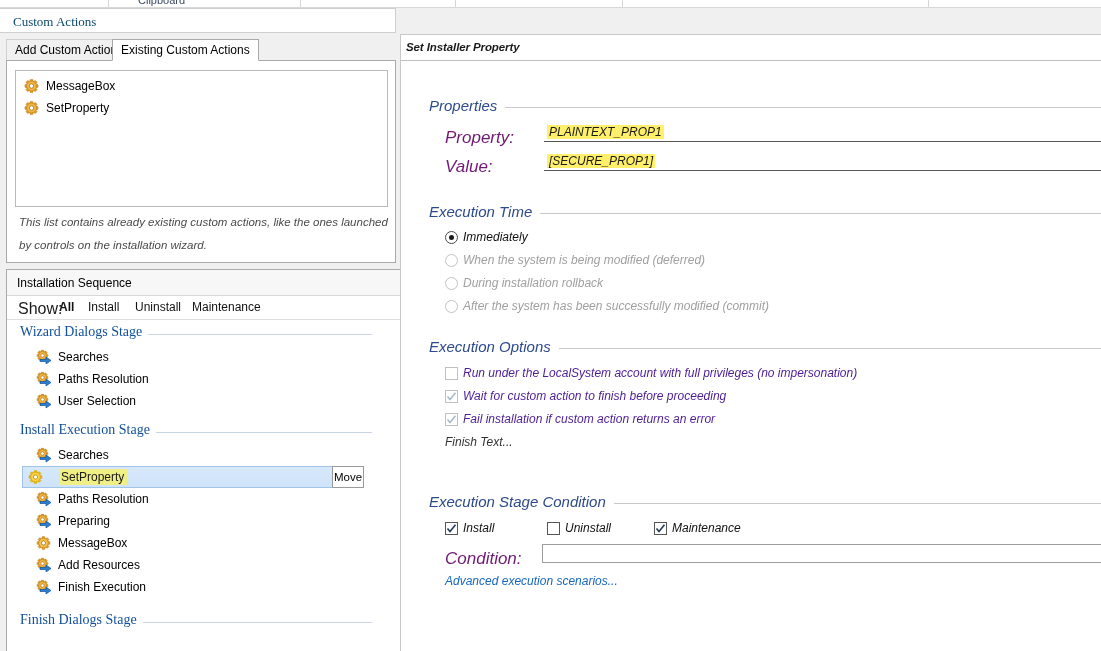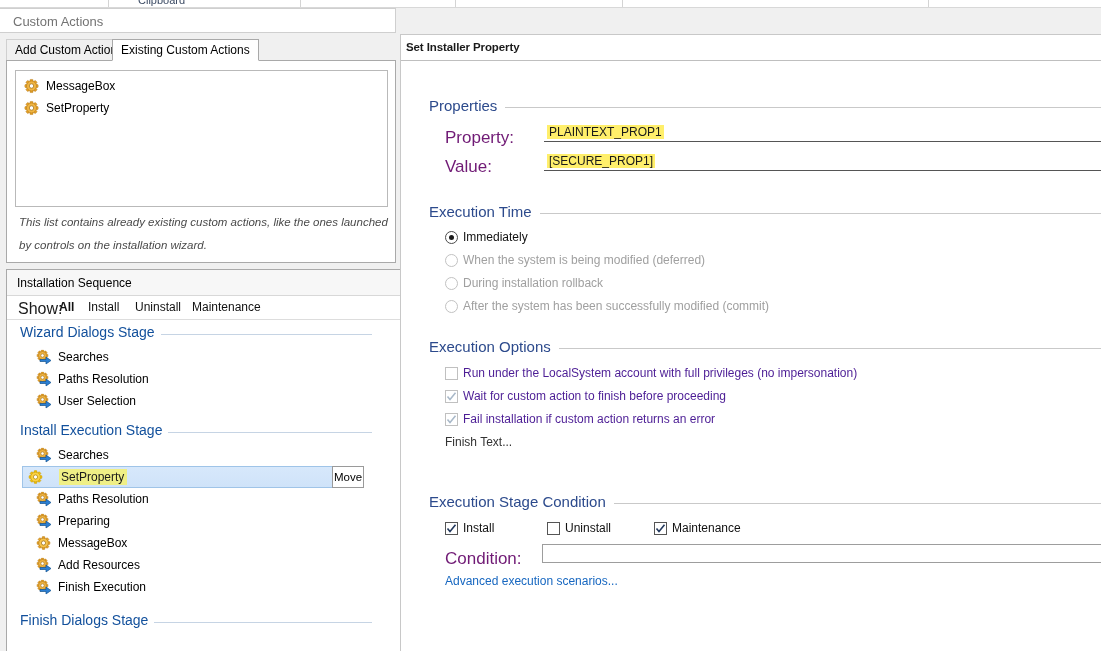--- a/index.html
+++ b/index.html
@@ -62,21 +62,22 @@
     width: 396px; height: 25px;
     background: #ffffff;
     border: 1px solid #cfcfcf;
     border-left: none;
     box-sizing: border-box;
   }
   .title-bar .t-text {
     position: absolute;
     left: 13px; top: 5px;
     font-size: 13px;
-    color: #737373;
+    color: #0c4a6e;
+    font-family: Liberation Serif, serif;
   }
 
   
   .tabstrip {
     position: absolute;
     left: 6px; top: 31px;
     width: 390px; height: 22px;
   }
   .tab {
     position: absolute;
@@ -194,20 +195,21 @@
   }
   .tree-inner {
     position: absolute;
     left: 0; top: 0;
     width: 370px;
   }
   .stage-head {
     position: relative;
     height: 24px;
     margin-top: 2px;
+    font-family: Liberation Serif, serif;
   }
   .stage-head .sh-text {
     position: absolute;
     left: 12px; top: 2px;
     font-size: 14px;
     color: #12509c;
     background: #ffffff;
     padding-right: 6px;
     white-space: nowrap;
     z-index: 2;
@@ -292,20 +294,21 @@
   
   .right-col {
     position: absolute;
     left: 400px; top: 34px;
     width: 701px; height: 617px;
     background: #ffffff;
     border-left: 1px solid #c8c8c8;
     border-top: 1px solid #c8c8c8;
     box-sizing: border-box;
     overflow: hidden;
+    font-style: italic;
   }
   .rp-title {
     position: absolute;
     left: 0; top: 0;
     width: 100%; height: 26px;
     background: #ffffff;
     border-bottom: 1px solid #bfbfbf;
     box-sizing: border-box;
   }
   .rp-title .rt-text {

